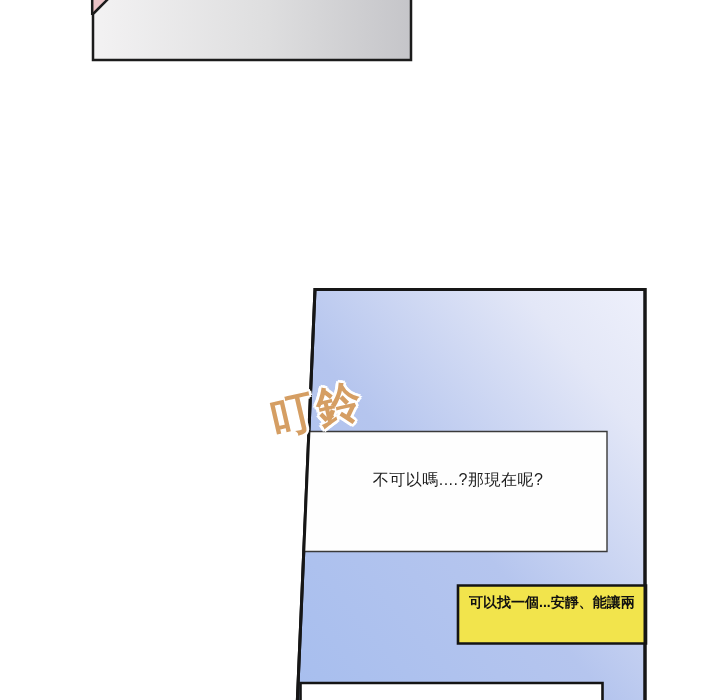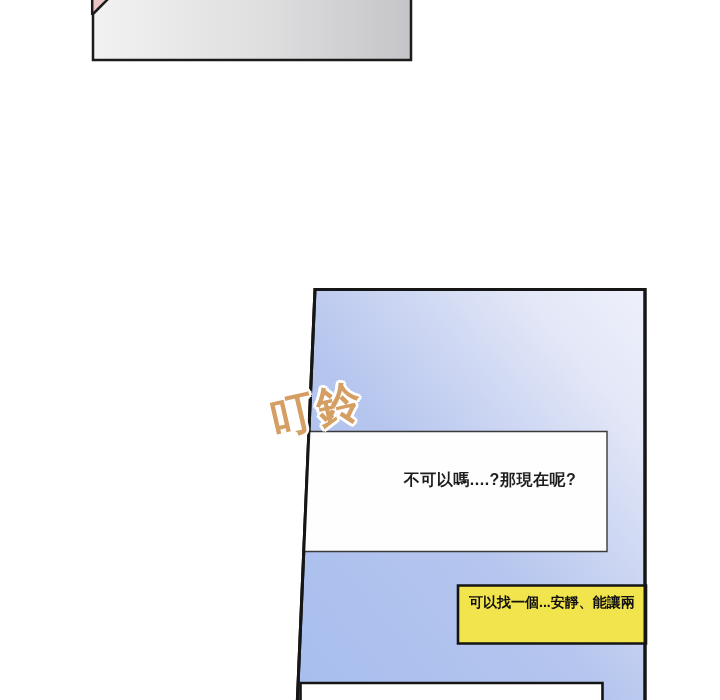--- a/index.html
+++ b/index.html
@@ -15,22 +15,21 @@
 
   .bubble-text-white {
     position: absolute;
     left: 309px; top: 432px;
     width: 298px; height: 96px;
     display: flex;
     align-items: center;
     justify-content: center;
     font-size: 16px;
     letter-spacing: 0.5px;
-    font-weight: 700;
-    margin-left: 32px;
+    font-weight: 400;
   }
 
   .bubble-text-yellow {
     position: absolute;
     left: 469px; top: 591px;
     width: 179px; height: 50px;
     overflow: hidden;
     font-size: 14px;
     font-weight: 700;
     line-height: 23px;

